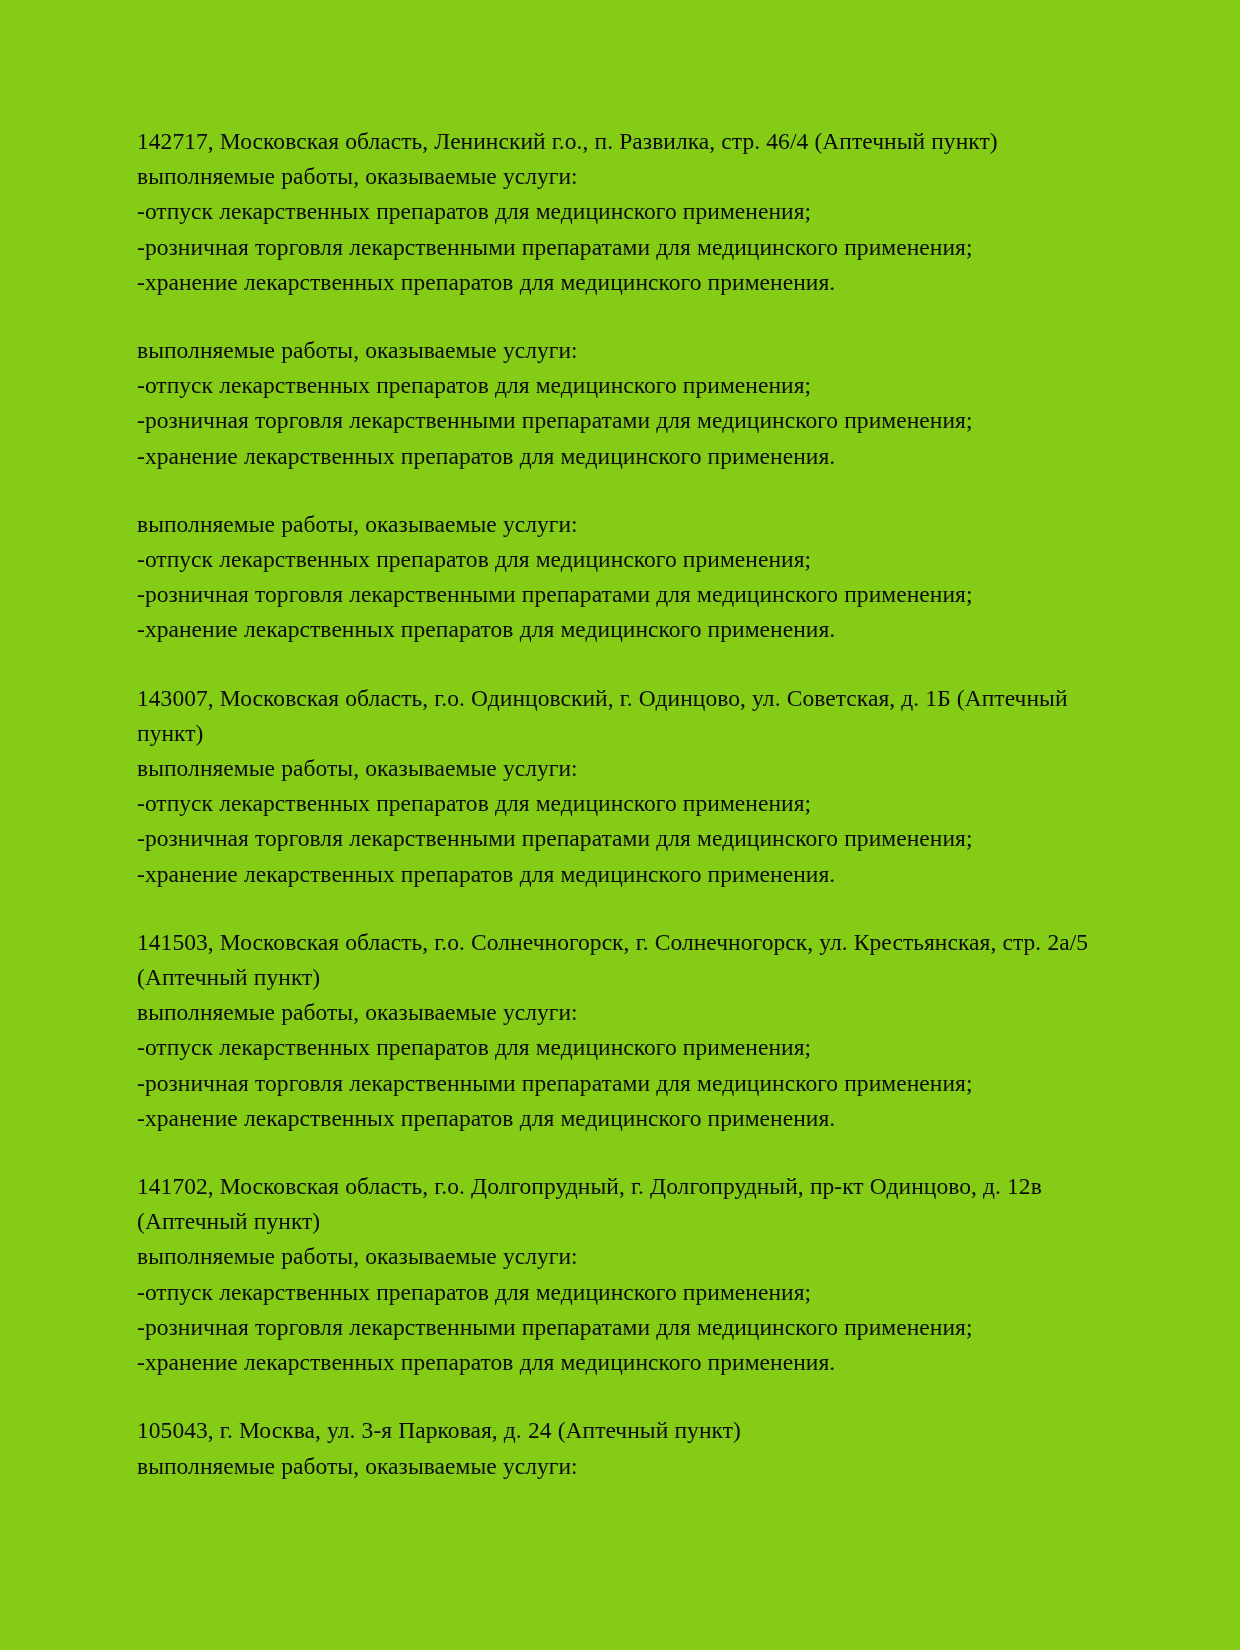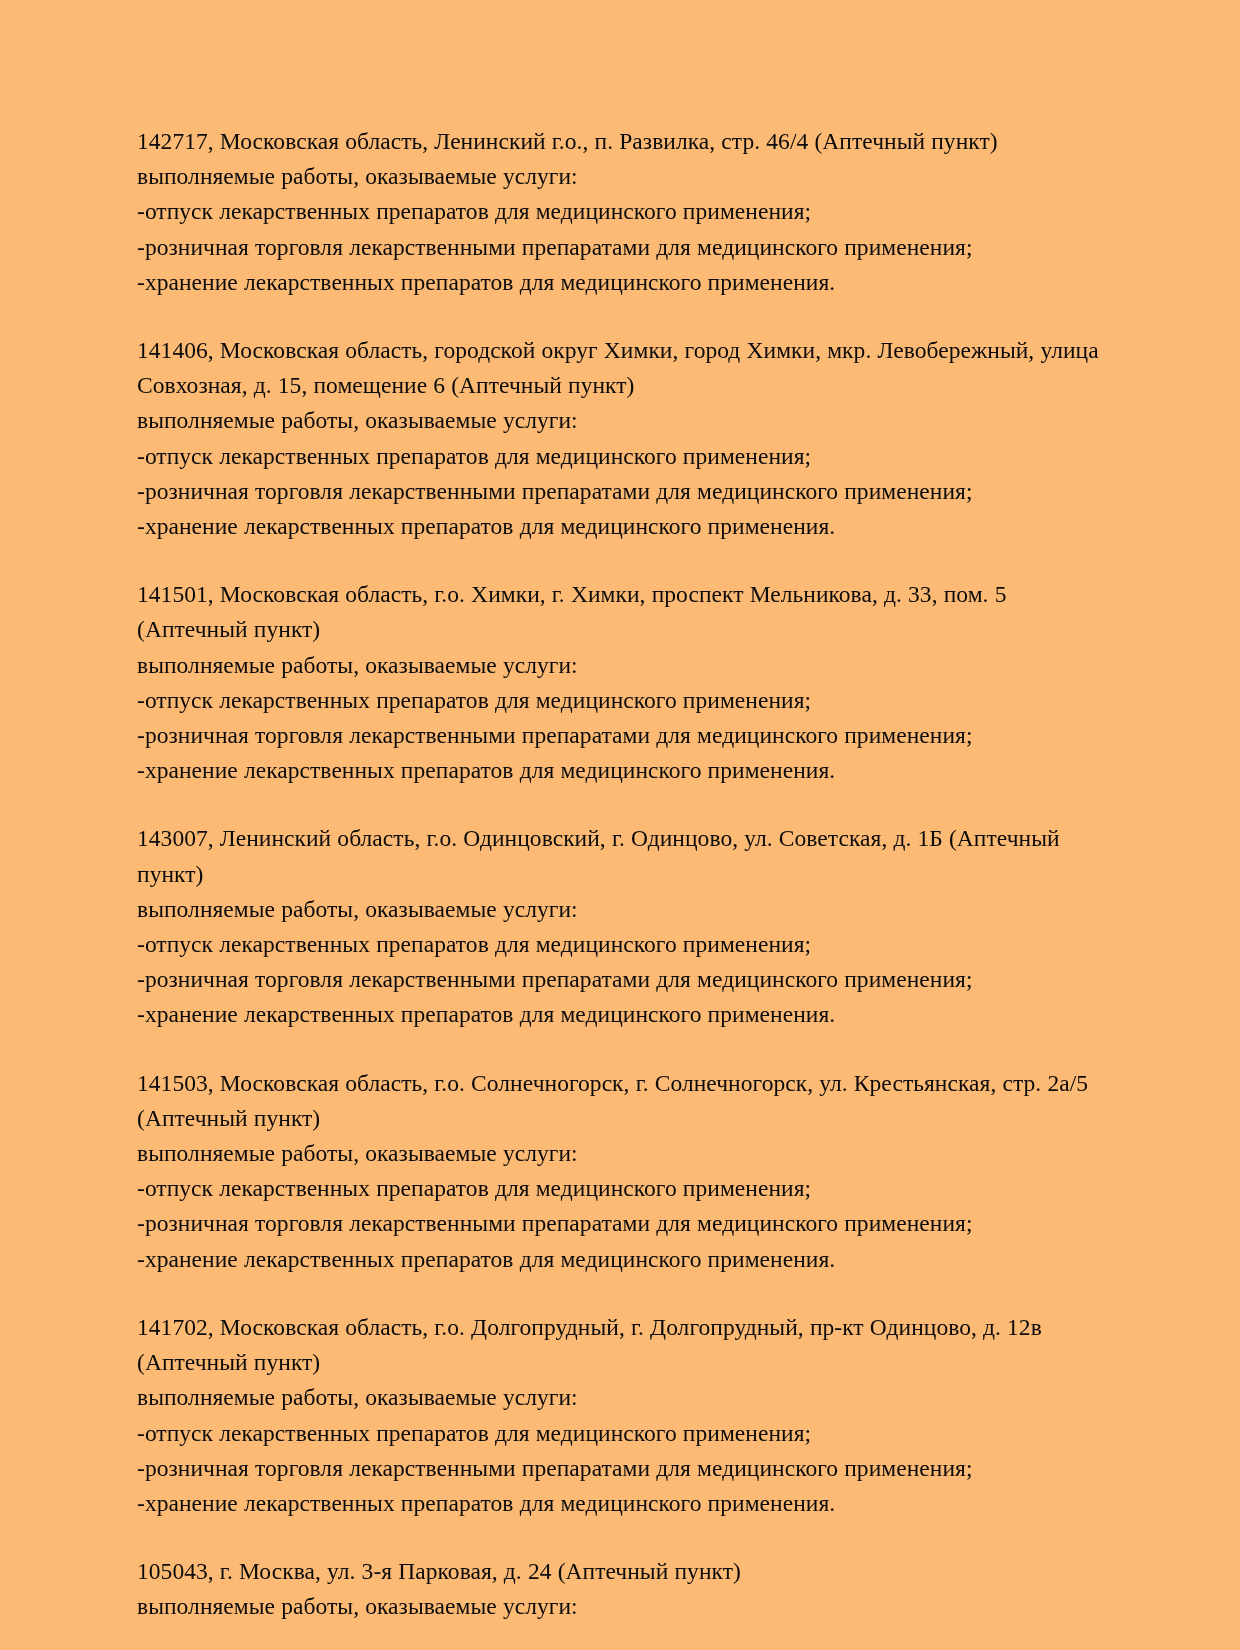--- a/index.html
+++ b/index.html
@@ -6,21 +6,21 @@
   html, body {
     margin: 0;
     padding: 0;
     background: #ffffff;
   }
   .page {
     position: relative;
     width: 1240px;
     height: 1650px;
     margin: 0 auto;
-    background: #fdba74;
+    background: #84cc16;
     box-sizing: border-box;
     overflow: hidden;
     text-decoration: underline;
   }
   .content {
     position: absolute;
     left: 137px;
     top: 124px;
     width: 968px;
   }
@@ -58,37 +58,35 @@
 
     <div class="entry">
       <div class="line address">142717, Московская область, Ленинский г.о., п. Развилка, стр. 46/4 (Аптечный пункт)</div>
       <div class="line services-heading">выполняемые работы, оказываемые услуги:</div>
       <div class="line service-item">-отпуск лекарственных препаратов для медицинского применения;</div>
       <div class="line service-item">-розничная торговля лекарственными препаратами для медицинского применения;</div>
       <div class="line service-item">-хранение лекарственных препаратов для медицинского применения.</div>
     </div>
 
     <div class="entry">
-      <div class="line address">141406, Московская область, городской округ Химки, город Химки, мкр. Левобережный, улица Совхозная, д. 15, помещение 6 (Аптечный пункт)</div>
       <div class="line services-heading">выполняемые работы, оказываемые услуги:</div>
       <div class="line service-item">-отпуск лекарственных препаратов для медицинского применения;</div>
       <div class="line service-item">-розничная торговля лекарственными препаратами для медицинского применения;</div>
       <div class="line service-item">-хранение лекарственных препаратов для медицинского применения.</div>
     </div>
 
     <div class="entry">
-      <div class="line address">141501, Московская область, г.о. Химки, г. Химки, проспект Мельникова, д. 33, пом. 5 (Аптечный пункт)</div>
       <div class="line services-heading">выполняемые работы, оказываемые услуги:</div>
       <div class="line service-item">-отпуск лекарственных препаратов для медицинского применения;</div>
       <div class="line service-item">-розничная торговля лекарственными препаратами для медицинского применения;</div>
       <div class="line service-item">-хранение лекарственных препаратов для медицинского применения.</div>
     </div>
 
     <div class="entry">
-      <div class="line address">143007, Ленинский область, г.о. Одинцовский, г. Одинцово, ул. Советская, д. 1Б (Аптечный пункт)</div>
+      <div class="line address">143007, Московская область, г.о. Одинцовский, г. Одинцово, ул. Советская, д. 1Б (Аптечный пункт)</div>
       <div class="line services-heading">выполняемые работы, оказываемые услуги:</div>
       <div class="line service-item">-отпуск лекарственных препаратов для медицинского применения;</div>
       <div class="line service-item">-розничная торговля лекарственными препаратами для медицинского применения;</div>
       <div class="line service-item">-хранение лекарственных препаратов для медицинского применения.</div>
     </div>
 
     <div class="entry">
       <div class="line address">141503, Московская область, г.о. Солнечногорск, г. Солнечногорск, ул. Крестьянская, стр. 2а/5 (Аптечный пункт)</div>
       <div class="line services-heading">выполняемые работы, оказываемые услуги:</div>
       <div class="line service-item">-отпуск лекарственных препаратов для медицинского применения;</div>

